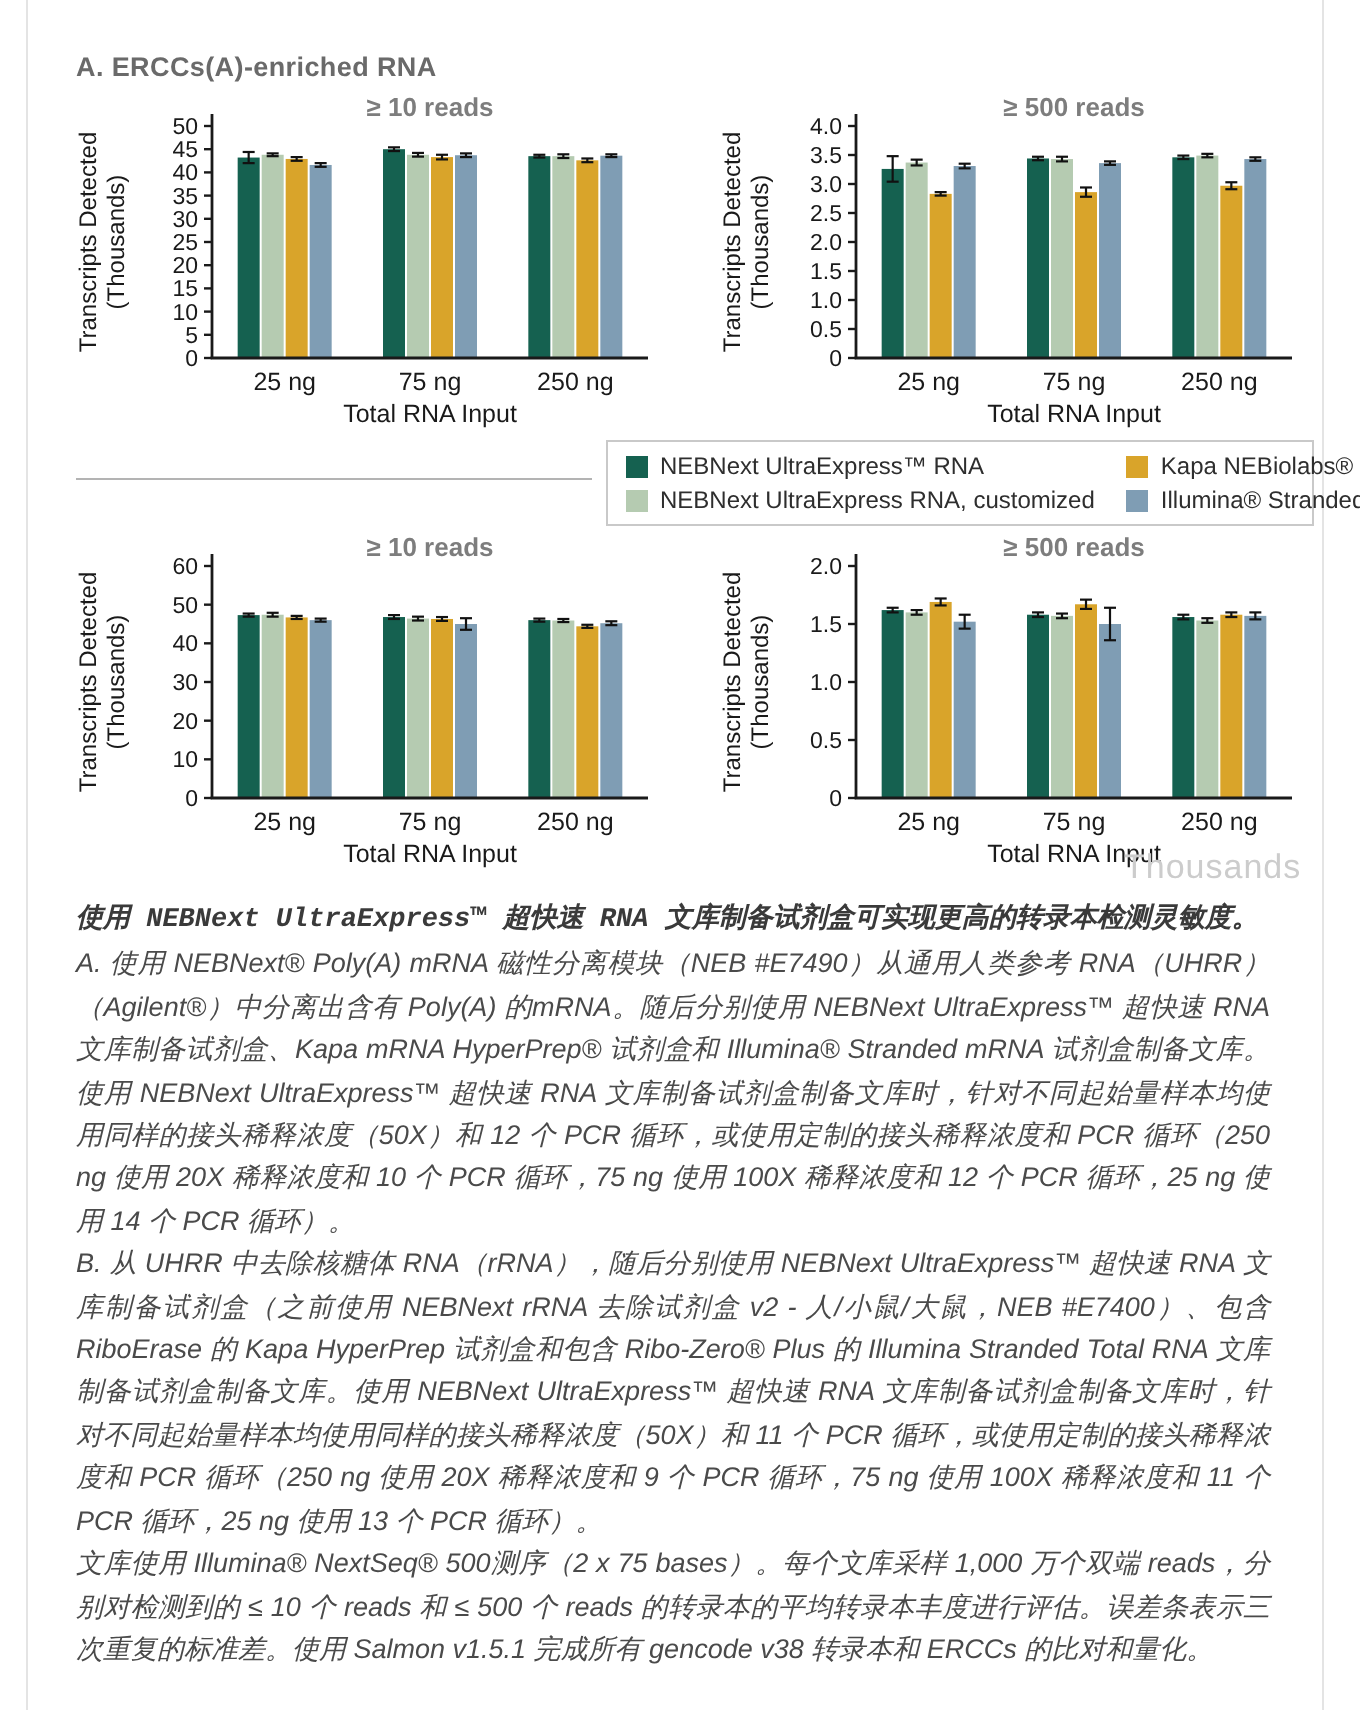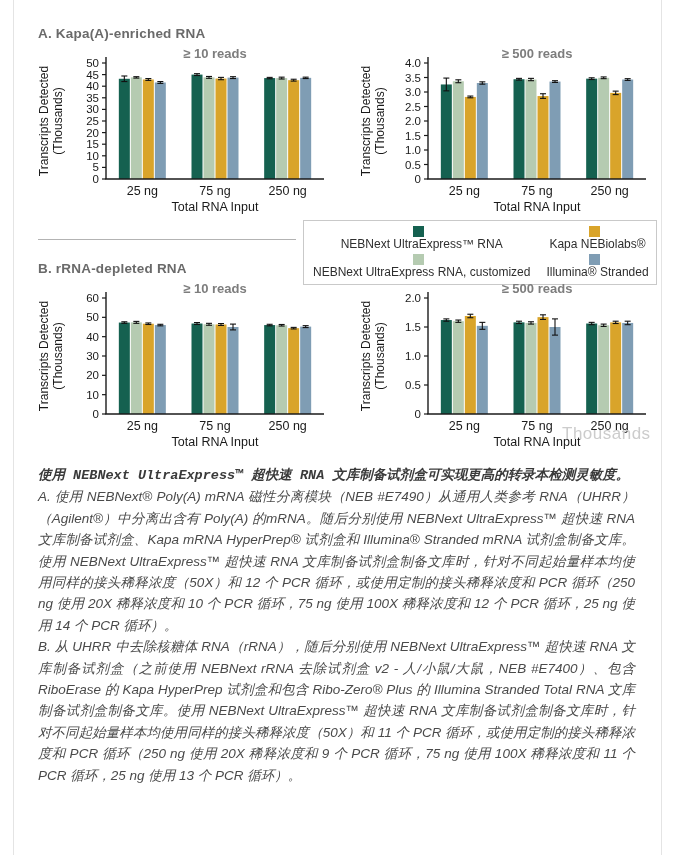--- a/index.html
+++ b/index.html
@@ -20,42 +20,42 @@
   .chart + .chart { margin-left:26px; }
 
   .divider-row { position:relative; height:42px; margin-top:2px; }
   .divider-line { position:absolute; left:24px; top:20px; width:258px; border-top:1px solid #b3b3b3; }
   .legend-box {
     position:absolute; left:289px; top:1px; width:354px; box-sizing:border-box;
     border:1px solid #c9c9c9; background:#fff; padding:5px 9px 5px 9px;
     display:grid; grid-auto-flow:column; grid-template-rows:auto auto;
     grid-template-columns:auto auto; column-gap:16px; row-gap:3px;
   }
-  .legend-item { display:flex; align-items:center; font-size:12px; color:#2e2e2e; white-space:nowrap;flex-direction:column; }
+  .legend-item { display:flex; align-items:center; font-size:12px; color:#2e2e2e; white-space:nowrap; }
   .legend-swatch { width:11px; height:11px; margin-right:6px; flex:none; }
 
   .caption {
     margin:13px 26px 0 24px; font-style:italic; font-size:13.5px; line-height:21.4px;
     color:#4a4a4a; text-align:justify;
   }
   .caption p { margin:0; }
   .caption .cap-title { font-weight:bold; color:#3a3a3a;font-family:Liberation Mono, monospace; }
 
   .watermark {
     position:absolute; left:548px; top:424px; font-size:17px; color:#cccccc;
     letter-spacing:.5px; font-style:normal; user-select:none;
   }
   svg text { font-family:"Liberation Sans", sans-serif; }
 </style>
 </head>
 <body>
 
 <div class="card">
 
-  <div class="section-label">A. Kapa(A)-enriched RNA</div>
+  <div class="section-label">A. ERCCs(A)-enriched RNA</div>
 
   <div class="charts-row">
     <div class="chart"><svg width="296" height="172" viewBox="0 0 296 172">
           <line x1="66" y1="134" x2="70" y2="134" stroke="#1a1a1a" stroke-width="1.2"></line>
           <text x="63" y="138" fill="#1a1a1a" text-anchor="end" font-size="11.5">0</text>
           <line x1="66" y1="122.4" x2="70" y2="122.4" stroke="#1a1a1a" stroke-width="1.2"></line>
           <text x="63" y="126.4" fill="#1a1a1a" text-anchor="end" font-size="11.5">5</text>
           <line x1="66" y1="110.8" x2="70" y2="110.8" stroke="#1a1a1a" stroke-width="1.2"></line>
           <text x="63" y="114.8" fill="#1a1a1a" text-anchor="end" font-size="11.5">10</text>
           <line x1="66" y1="99.2" x2="70" y2="99.2" stroke="#1a1a1a" stroke-width="1.2"></line>
@@ -226,21 +226,20 @@
           <span class="legend-swatch" style="background: rgb(217, 164, 42);"></span>
           <span>Kapa NEBiolabs®</span>
         </div>
         <div class="legend-item">
           <span class="legend-swatch" style="background: rgb(127, 157, 180);"></span>
           <span>Illumina® Stranded</span>
         </div>
       </div>
   </div>
 
-  <div class="section-label">B. rRNA-depleted RNA</div>
 
   <div class="charts-row">
     <div class="chart"><svg width="296" height="172" viewBox="0 0 296 172">
           <line x1="66" y1="134" x2="70" y2="134" stroke="#1a1a1a" stroke-width="1.2"></line>
           <text x="63" y="138" fill="#1a1a1a" text-anchor="end" font-size="11.5">0</text>
           <line x1="66" y1="114.66666666666667" x2="70" y2="114.66666666666667" stroke="#1a1a1a" stroke-width="1.2"></line>
           <text x="63" y="118.66666666666667" fill="#1a1a1a" text-anchor="end" font-size="11.5">10</text>
           <line x1="66" y1="95.33333333333334" x2="70" y2="95.33333333333334" stroke="#1a1a1a" stroke-width="1.2"></line>
           <text x="63" y="99.33333333333334" fill="#1a1a1a" text-anchor="end" font-size="11.5">20</text>
           <line x1="66" y1="76" x2="70" y2="76" stroke="#1a1a1a" stroke-width="1.2"></line>
@@ -379,15 +378,16 @@
           <text x="179" y="166" fill="#1a1a1a" text-anchor="middle" font-size="12.5">Total RNA Input</text>
         </svg></div>
   </div>
 
   <div class="watermark">Thousands</div>
 
   <div class="caption">
     <p class="cap-title">使用 NEBNext UltraExpress™ 超快速 RNA 文库制备试剂盒可实现更高的转录本检测灵敏度。</p>
     <p>A. 使用 NEBNext® Poly(A) mRNA 磁性分离模块（NEB #E7490）从通用人类参考 RNA（UHRR）（Agilent®）中分离出含有 Poly(A) 的mRNA。随后分别使用 NEBNext UltraExpress™ 超快速 RNA 文库制备试剂盒、Kapa mRNA HyperPrep® 试剂盒和 Illumina® Stranded mRNA 试剂盒制备文库。使用 NEBNext UltraExpress™ 超快速 RNA 文库制备试剂盒制备文库时，针对不同起始量样本均使用同样的接头稀释浓度（50X）和 12 个 PCR 循环，或使用定制的接头稀释浓度和 PCR 循环（250 ng 使用 20X 稀释浓度和 10 个 PCR 循环，75 ng 使用 100X 稀释浓度和 12 个 PCR 循环，25 ng 使用 14 个 PCR 循环）。</p>
     <p>B. 从 UHRR 中去除核糖体 RNA（rRNA），随后分别使用 NEBNext UltraExpress™ 超快速 RNA 文库制备试剂盒（之前使用 NEBNext rRNA 去除试剂盒 v2 - 人/小鼠/大鼠，NEB #E7400）、包含 RiboErase 的 Kapa HyperPrep 试剂盒和包含 Ribo-Zero® Plus 的 Illumina Stranded Total RNA 文库制备试剂盒制备文库。使用 NEBNext UltraExpress™ 超快速 RNA 文库制备试剂盒制备文库时，针对不同起始量样本均使用同样的接头稀释浓度（50X）和 11 个 PCR 循环，或使用定制的接头稀释浓度和 PCR 循环（250 ng 使用 20X 稀释浓度和 9 个 PCR 循环，75 ng 使用 100X 稀释浓度和 11 个 PCR 循环，25 ng 使用 13 个 PCR 循环）。</p>
+    <p>文库使用 Illumina® NextSeq® 500测序（2 x 75 bases）。每个文库采样 1,000 万个双端 reads，分别对检测到的 ≤ 10 个 reads 和 ≤ 500 个 reads 的转录本的平均转录本丰度进行评估。误差条表示三次重复的标准差。使用 Salmon v1.5.1 完成所有 gencode v38 转录本和 ERCCs 的比对和量化。</p>
   </div>
 
 </div>
 
 </body></html>

